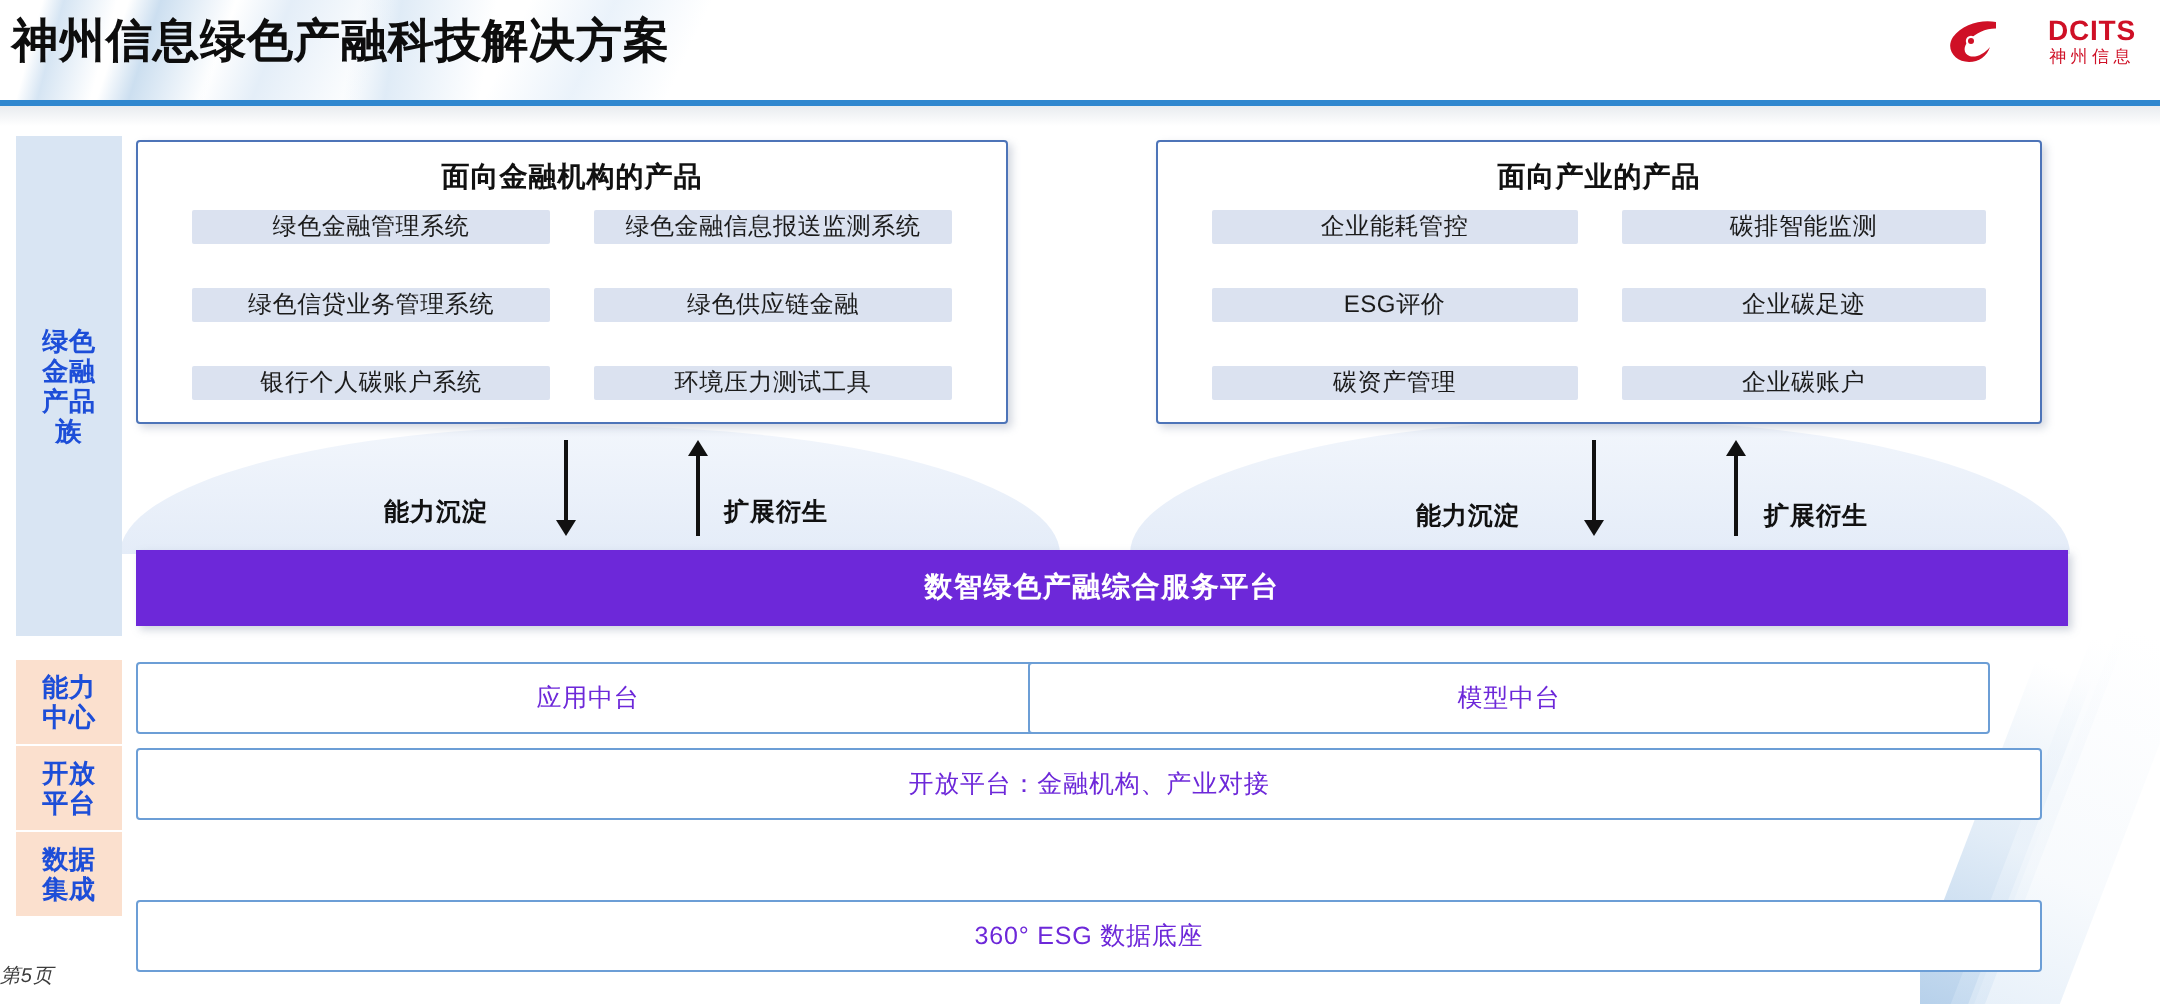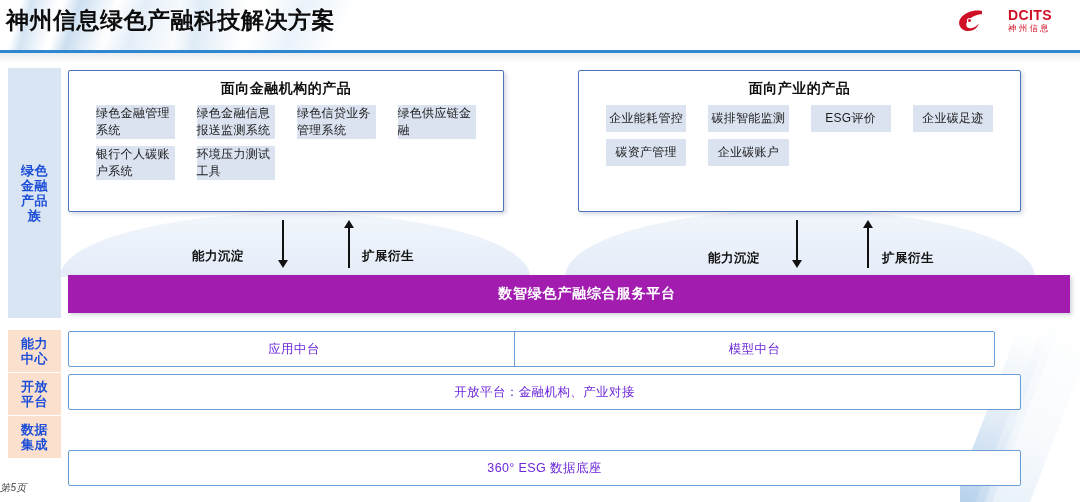--- a/index.html
+++ b/index.html
@@ -58,22 +58,22 @@
   .dome-left{left:60px;top:213px;width:470px;height:64px;}
   .dome-right{left:565px;top:210px;width:470px;height:67px;}
 
   
   .page-title{
     position:absolute;left:6px;top:5px;
     font-size:23px;font-weight:bold;color:#0d0d0d;
     letter-spacing:.5px;white-space:nowrap;
   }
   .logo{
-    position:absolute;right:28px;top:8px;
-    display:flex;align-items:center;gap:23px;
+    position:absolute;right:12px;top:8px;
+    display:flex;align-items:center;gap:23px;text-align:center;
   }
   .logo-mark{
     width:27px;height:23px;position:relative;flex:0 0 auto;
   }
   .logo-text{display:flex;flex-direction:column;line-height:1;}
   .logo-name{font-size:14px;font-weight:bold;color:#cf1026;letter-spacing:.4px;}
   .logo-sub{font-size:8.5px;color:#cf1026;letter-spacing:2.2px;margin-top:2px;}
 
   
   .side-band{
@@ -96,23 +96,23 @@
   }
   .panel-left{left:68px;width:434px;}
   .panel-right{left:578px;width:441px;}
   .panel-title{
     position:absolute;left:0;right:0;top:9px;
     text-align:center;font-size:14px;font-weight:bold;color:#111;
     letter-spacing:.5px;
   }
   .tiles{
     position:absolute;left:27px;right:27px;top:34px;bottom:11px;
-    display:grid;grid-template-columns:1fr 1fr 1fr 1fr;
+    display:grid;grid-template-columns:1fr 1fr;
     grid-template-rows:repeat(3,1fr);
-    gap:7px 22px;
+    gap:22px 22px;
   }
   .tile{
     background:#dbe2f0;
     display:flex;align-items:center;justify-content:center;
     font-size:12px;color:#1b1b1b;letter-spacing:.3px;
     border-radius:1px;
   }
 
   
   .flow-label{
@@ -127,23 +127,23 @@
   .arrow .head{
     position:absolute;left:1px;width:0;height:0;
     border-left:5px solid transparent;border-right:5px solid transparent;
   }
   .arrow-down .head{bottom:0;border-top:8px solid #111;}
   .arrow-up .head{top:0;border-bottom:8px solid #111;}
 
   
   .platform-bar{
     position:absolute;left:68px;top:275px;width:966px;height:38px;
-    background:#a21caf;
+    background:#6d28d9;
     box-shadow:2px 2px 4px rgba(120,135,160,.35);
-    display:flex;align-items:center;justify-content:center;padding-left:36px;
+    display:flex;align-items:center;justify-content:center;
   }
   .platform-bar span{
     color:#ffffff;font-size:14px;font-weight:bold;letter-spacing:.8px;
   }
 
   
   .row-box{
     position:absolute;background:#ffffff;
     border:1.3px solid #6c9ed6;border-radius:2px;
     display:flex;align-items:center;justify-content:center;

